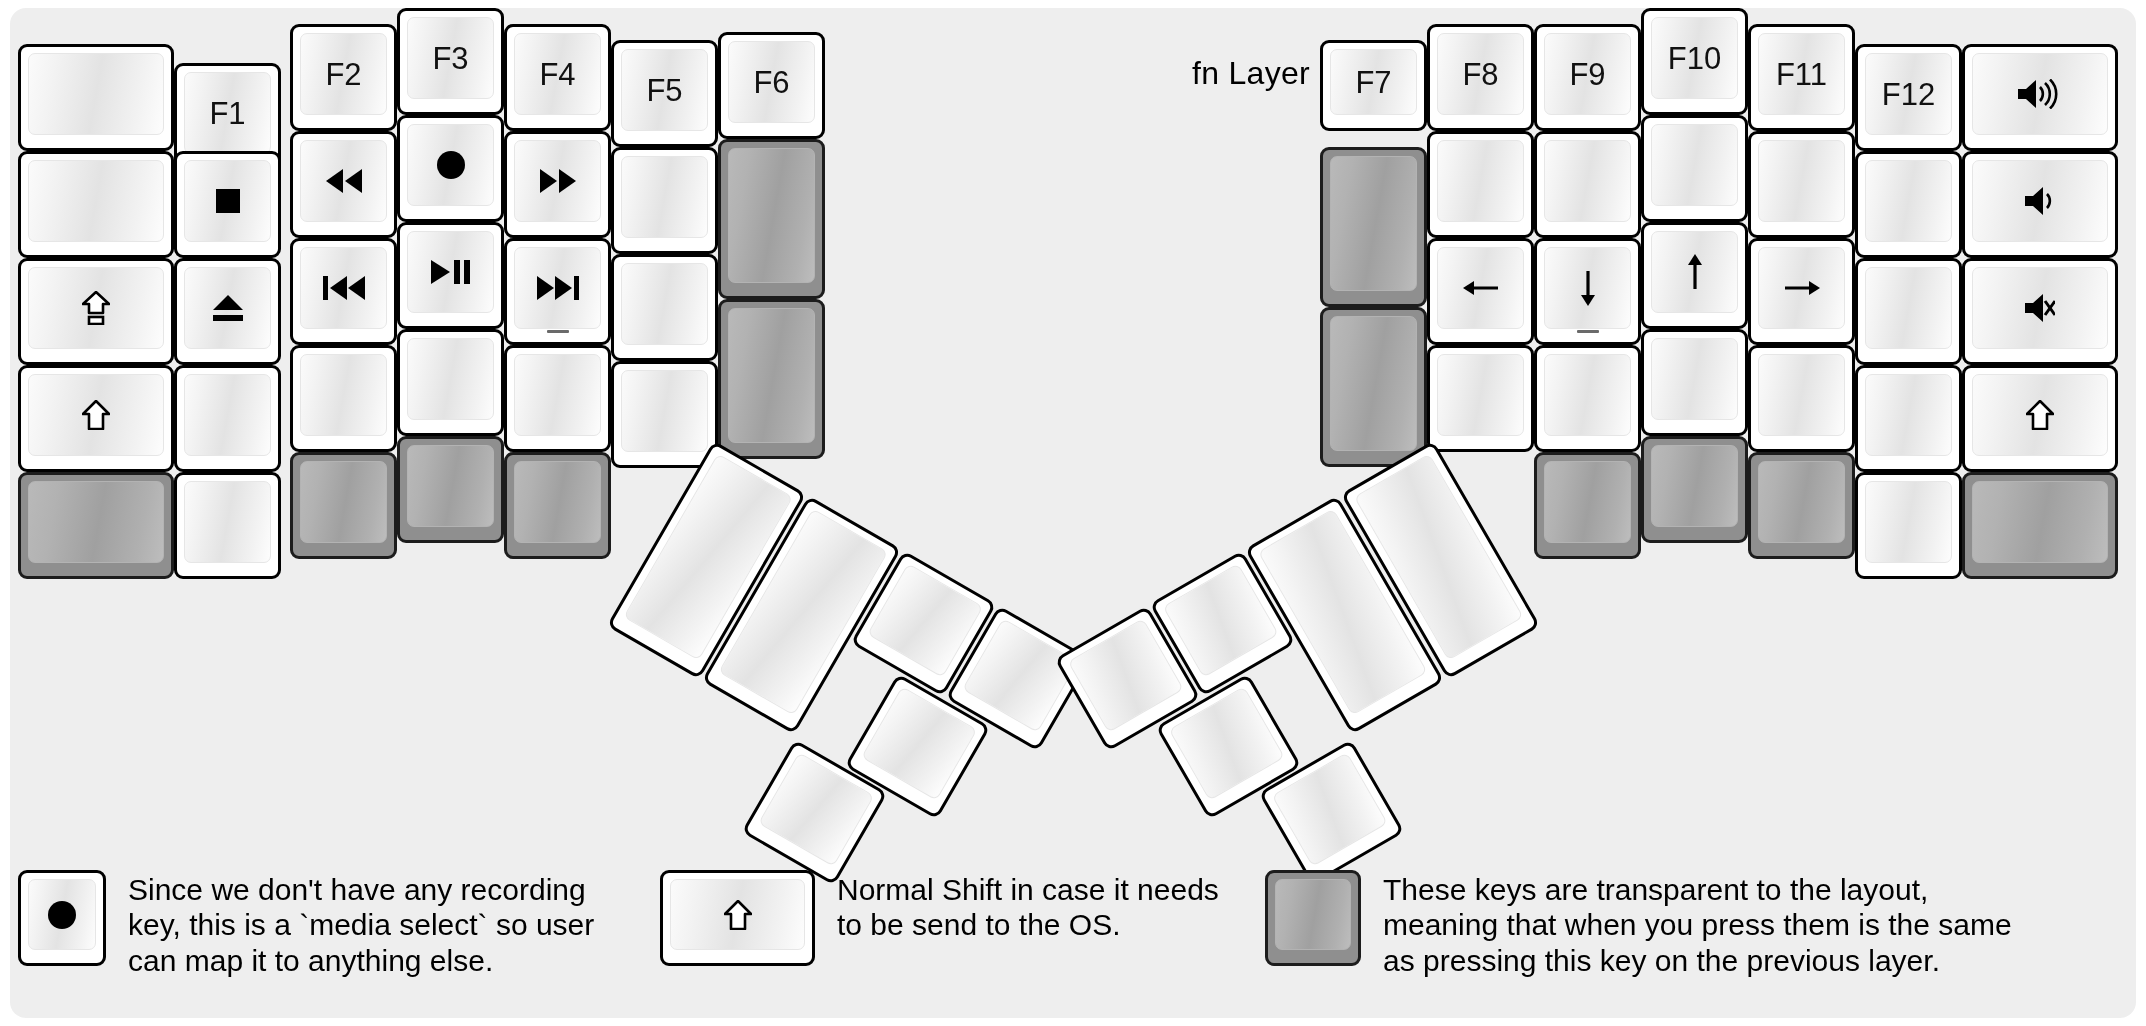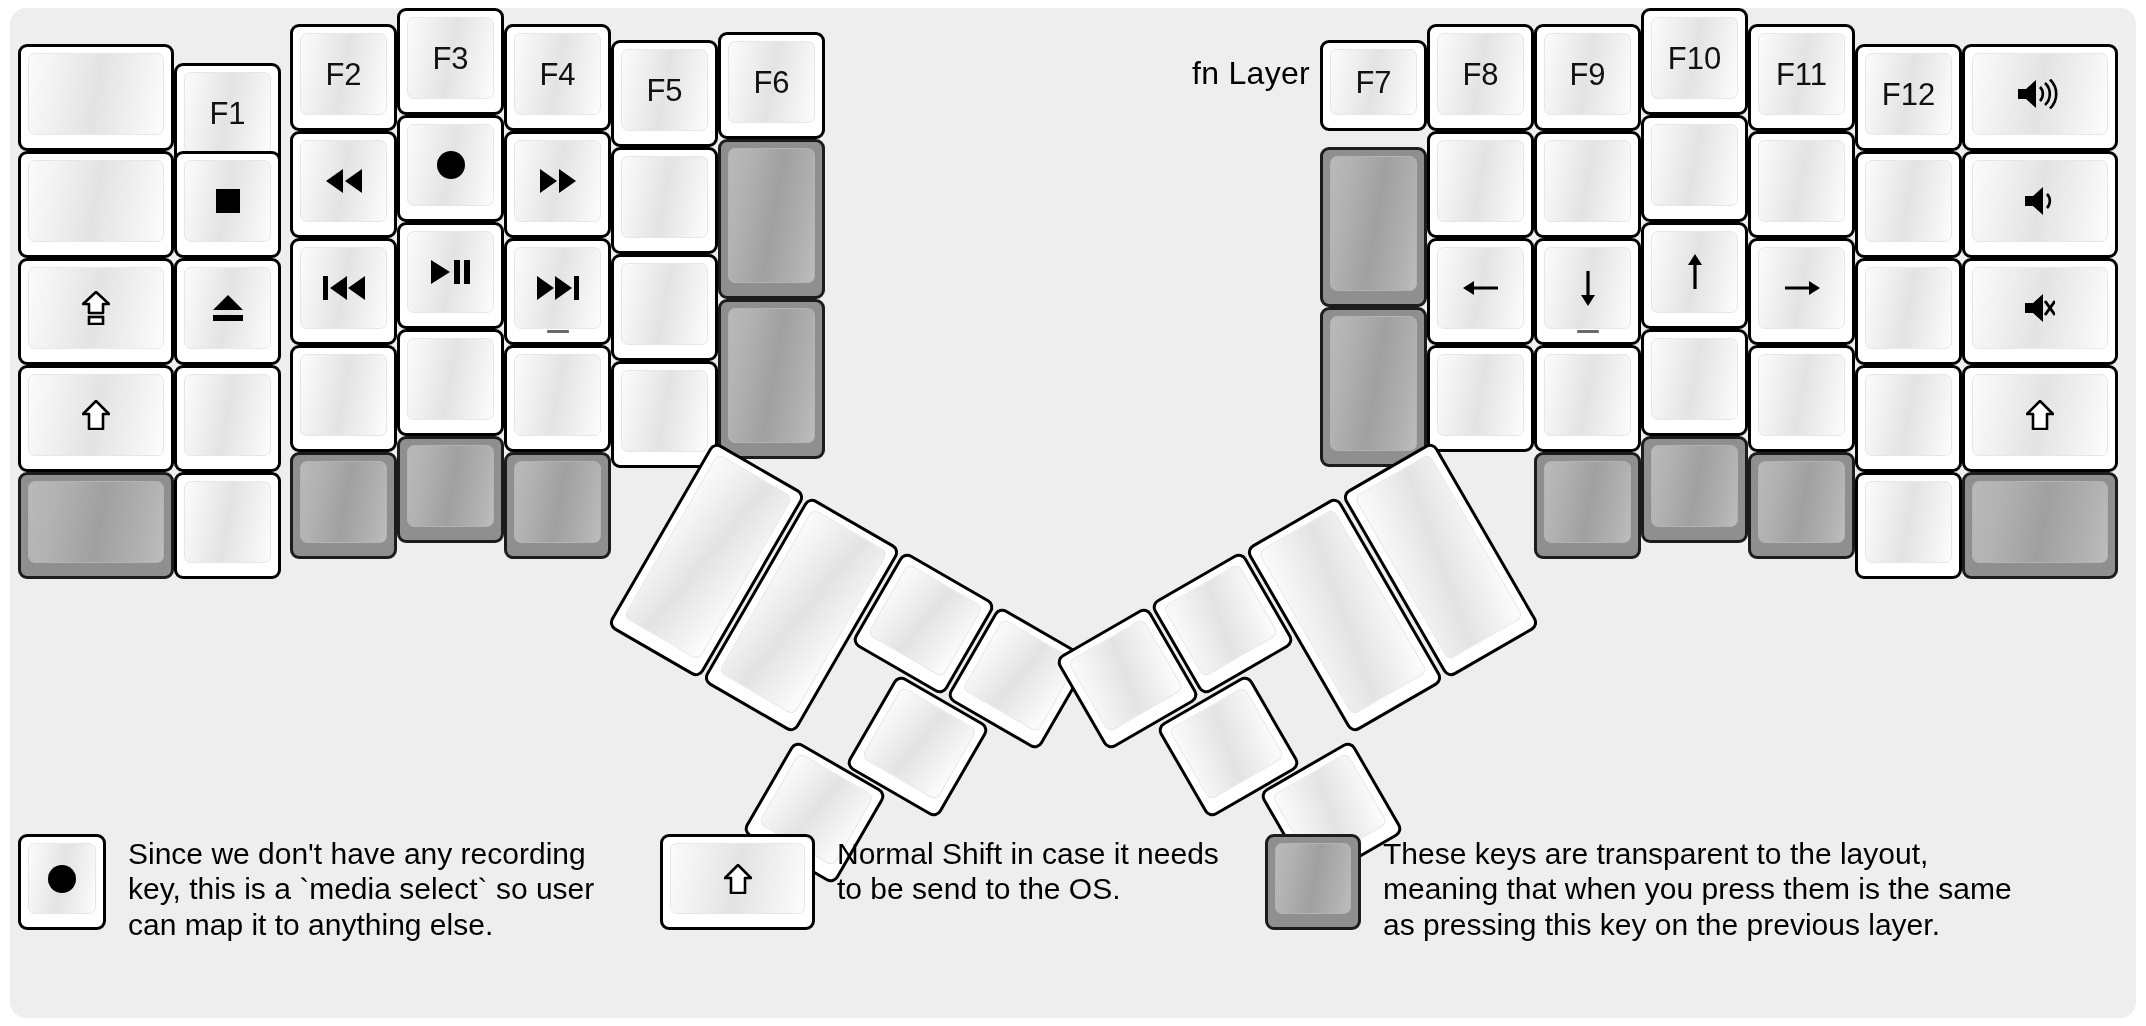--- a/index.html
+++ b/index.html
@@ -90,21 +90,21 @@
     background: #6a6a6a;
     border-radius: 1px;
     z-index: 3;
   }
 
   svg { display: block; }
 
   
   .legend-row {
     position: absolute;
-    left: 0; top: 834px;
+    left: 0; top: 870px;
     width: 2146px; height: 140px;
   }
   .legend-item { position: absolute; display: flex; align-items: flex-start; }
   .legend-text {
     font-size: 30px;
     line-height: 1.18;
     color: #000;
     white-space: pre-line;
     margin-left: 22px;
     margin-top: 2px;

